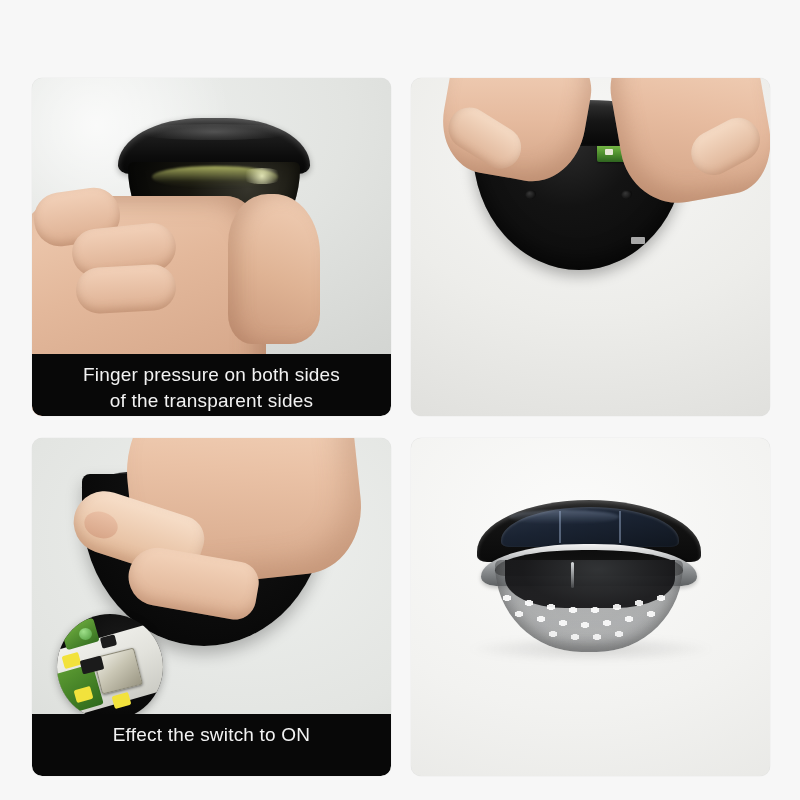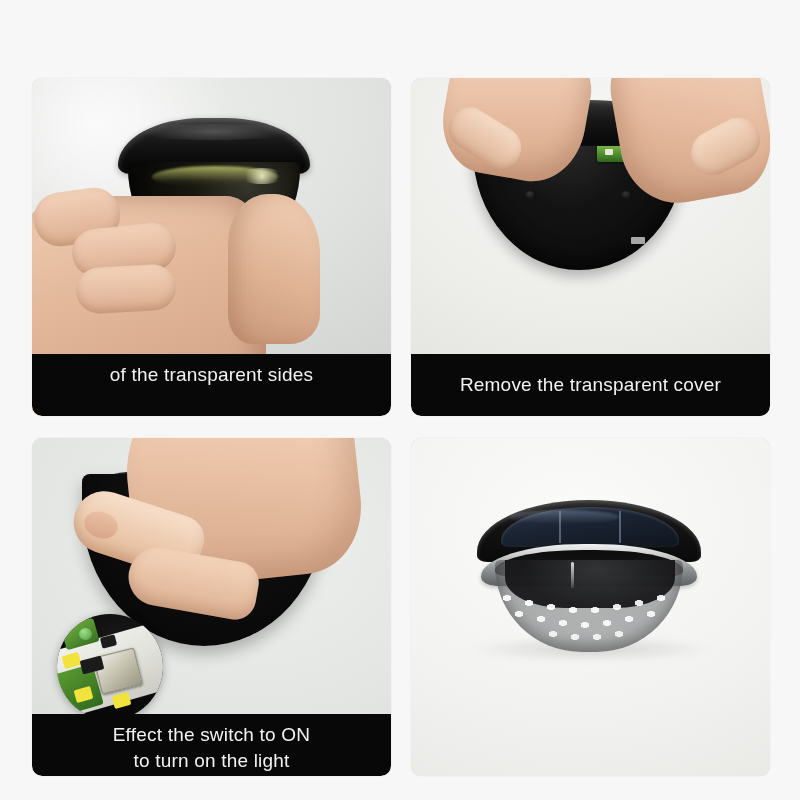--- a/index.html
+++ b/index.html
@@ -559,20 +559,21 @@
 
         <div class="p1-hand">
           <div class="p1-finger p1-f1"></div>
           <div class="p1-finger p1-f2"></div>
           <div class="p1-finger p1-f3"></div>
         </div>
         <div class="p1-thumbarea"></div>
       </div>
 
       <div class="caption two-line">
+        <span>Finger pressure on both sides</span>
         <span>of the transparent sides</span>
       </div>
     </div>
 
     <div class="panel">
       <div class="photo">
         <div class="p2-bg"></div>
 
         <div class="p2-body">
           <div class="p2-hole" style="left:52px; top:70px;"></div>
@@ -594,23 +595,20 @@
         <div class="p2-lip"></div>
 
         <div class="p2-hand-l">
           <div class="p2-fing" style="left:6px; top:78px; width:78px; height:42px; transform:rotate(22deg);"></div>
         </div>
         <div class="p2-hand-r">
           <div class="p2-fing" style="right:10px; top:96px; width:72px; height:44px; transform:rotate(-18deg);"></div>
         </div>
       </div>
 
-      <div class="caption one-line">
-        <span>Remove the transparent cover</span>
-      </div>
     </div>
 
     <div class="panel">
       <div class="photo">
         <div class="p3-bg"></div>
 
         <div class="p3-edge"></div>
         <div class="p3-body">
           <div class="p3-dot" style="left:46px; top:62px;"></div>
           <div class="p3-dot" style="left:168px; top:66px;"></div>
@@ -635,21 +633,20 @@
         </div>
 
         <div class="p3-hand"></div>
         <div class="p3-idx"></div>
         <div class="p3-nail"></div>
         <div class="p3-mid"></div>
       </div>
 
       <div class="caption two-line">
         <span>Effect the switch to ON</span>
-        <span>to turn on the light</span>
       </div>
     </div>
 
     <div class="panel">
       <div class="photo">
         <div class="p4-bg"></div>
         <div class="p4-shadow"></div>
 
         <div class="p4-lamp">
           <div class="p4-top">

